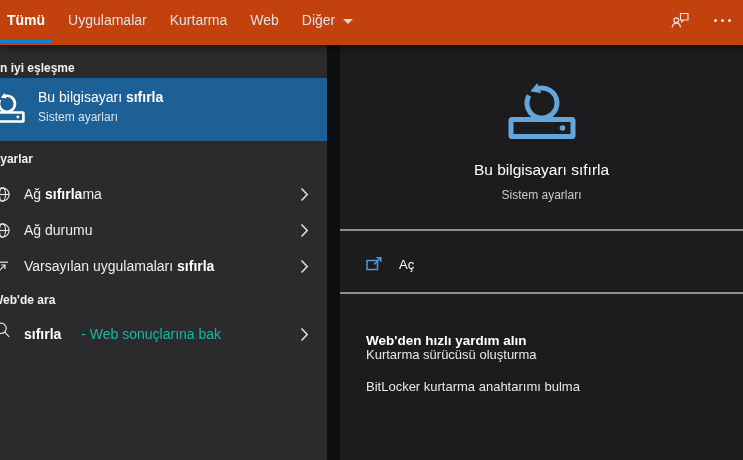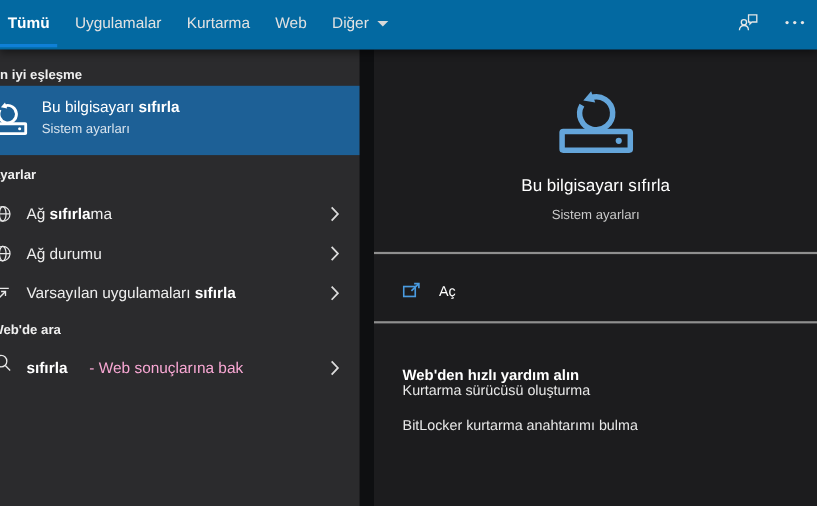--- a/index.html
+++ b/index.html
@@ -5,21 +5,21 @@
   html,body{margin:0;padding:0;background:#000;}
   .app{
     position:relative;width:743px;height:460px;overflow:hidden;
     font-family:"Liberation Sans","DejaVu Sans",sans-serif;
     background:#1c1c1e;color:#fff;-webkit-font-smoothing:antialiased;
     user-select:none;
   }
   
   .topbar{
     position:absolute;left:0;top:0;width:743px;height:45px;
-    background:#0369a1;box-shadow:0 3px 7px rgba(0,0,0,.45);z-index:5;
+    background:#c2410c;box-shadow:0 3px 7px rgba(0,0,0,.45);z-index:5;
   }
   .tabs{display:flex;align-items:center;height:40px;padding-left:7px;gap:23px;}
   .tab{font-size:14px;color:#e2e2e2;white-space:nowrap;display:flex;align-items:center;cursor:pointer;}
   .tab.active span{font-weight:bold;color:#fff;}
   .caret-down{
     width:0;height:0;margin-left:8px;margin-top:2px;
     border-left:5px solid transparent;border-right:5px solid transparent;
     border-top:5px solid #d8d8d8;
   }
   .tab-underline{position:absolute;left:0;top:40px;width:52px;height:3px;background:#0f80d7;}
@@ -46,21 +46,21 @@
   .bm-title b{font-weight:bold;}
   .bm-sub{font-size:12px;color:#d9e4ee;margin-top:3px;}
 
   .result-row{
     position:absolute;left:0;width:327px;height:36px;cursor:pointer;
     display:flex;align-items:center;
   }
   .row-icon{flex:0 0 auto;margin-left:-6px;margin-right:13px;display:flex;align-items:center;}
   .row-label{font-size:14px;color:#ededed;white-space:nowrap;}
   .row-label b{font-weight:bold;color:#fff;}
-  .row-label .dim{color:#f9a8d4;padding-left:16px;}
+  .row-label .dim{color:#14b8a6;padding-left:16px;}
   .chevron{position:absolute;right:18px;top:50%;margin-top:-7px;}
 
   
   .seam{position:absolute;left:327px;top:45px;width:13px;height:415px;background:#0e0f11;}
   .right-panel{
     position:absolute;left:340px;top:45px;width:403px;height:415px;background:#1c1c1e;
   }
   .preview-icon{position:absolute;left:0;top:36px;width:403px;display:flex;justify-content:center;}
   .preview-title{
     position:absolute;left:0;top:115px;width:403px;text-align:center;

